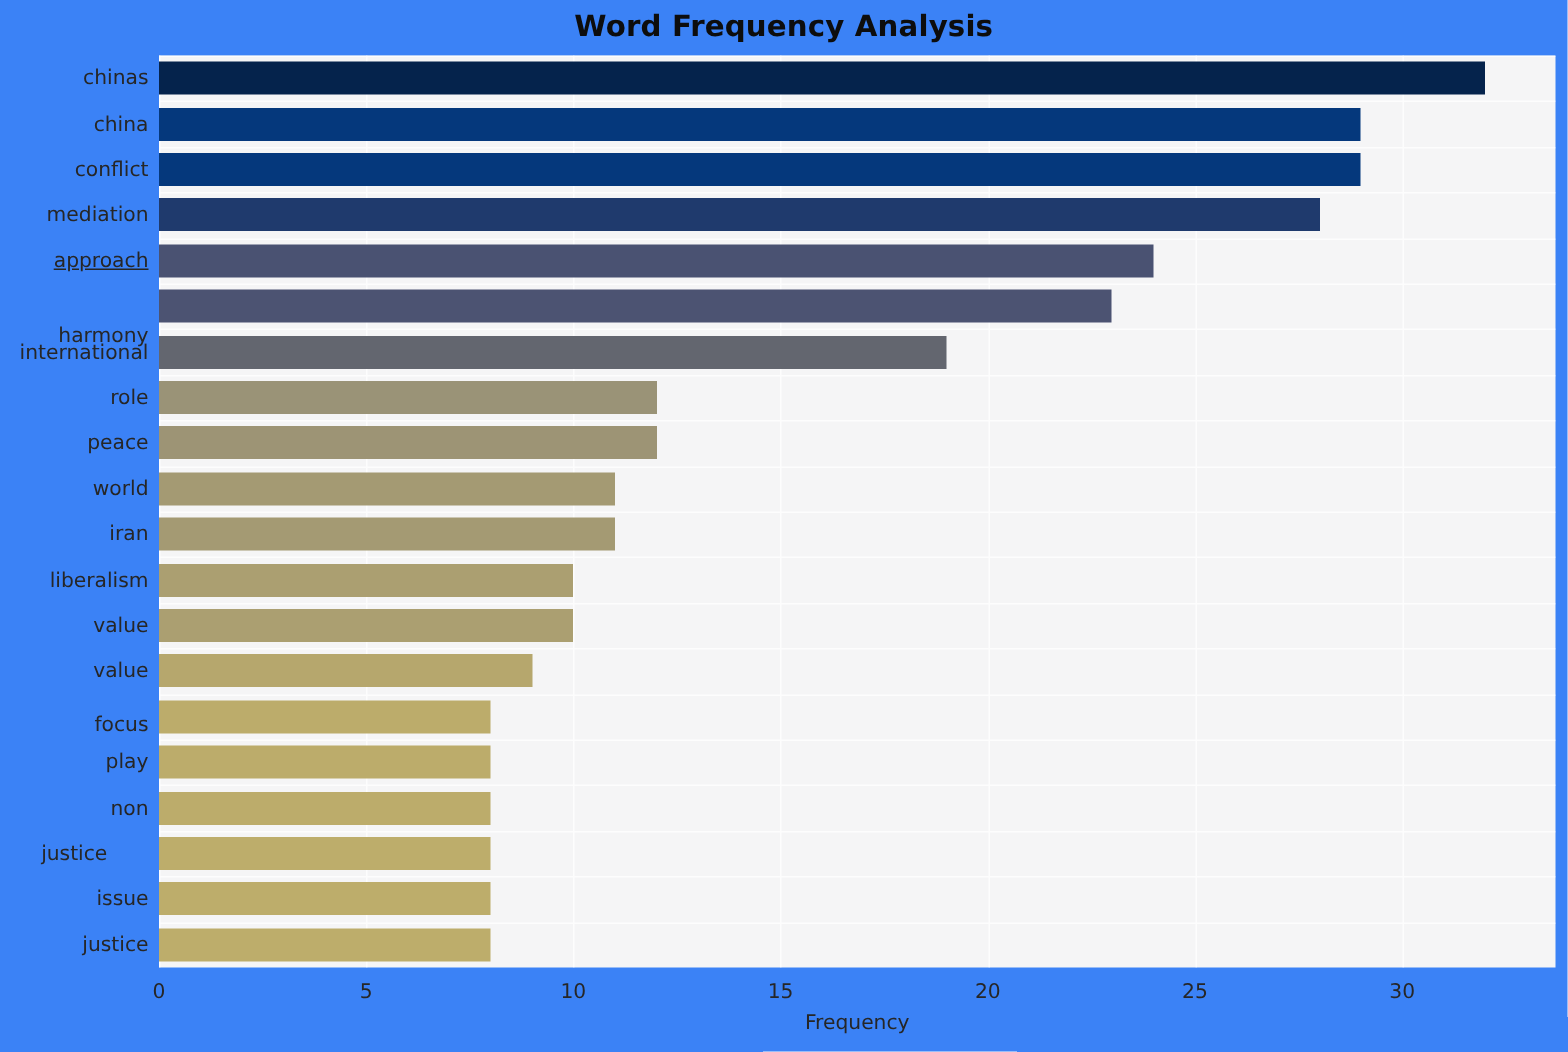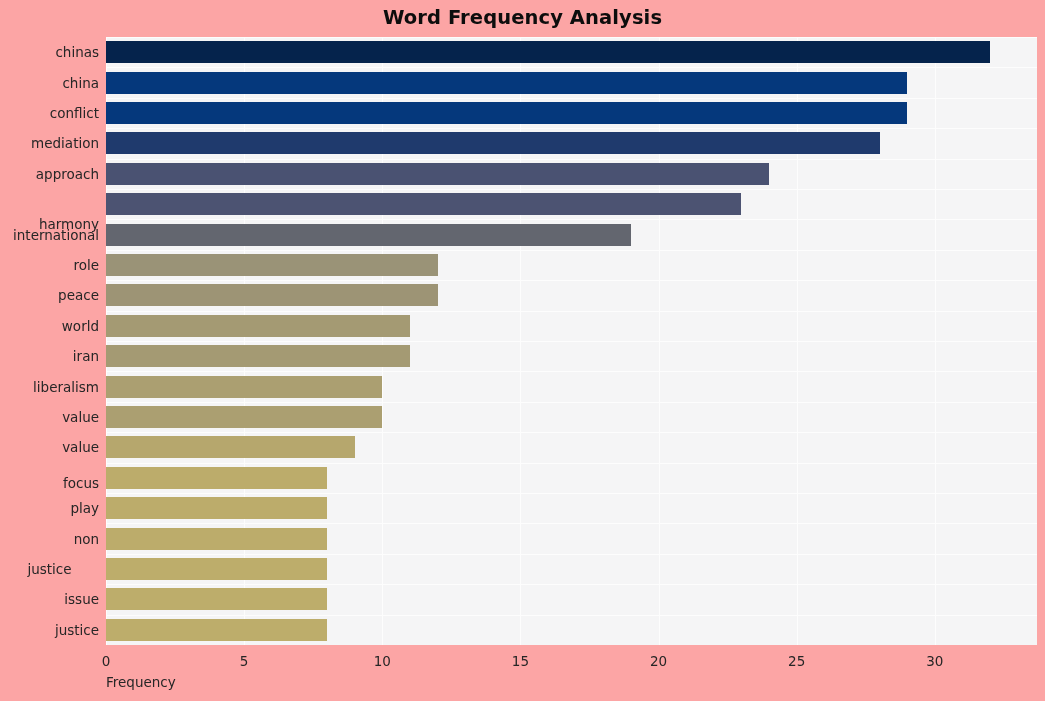--- a/index.html
+++ b/index.html
@@ -10,21 +10,21 @@
     width: 1045px;
     height: 701px;
     background: #ffffff;
     font-family: "DejaVu Sans", "Liberation Sans", sans-serif;
     overflow: hidden;
   }
   #figure {
     position: relative;
     width: 1045px;
     height: 701px;
-    background: #fca5a5;
+    background: #3b82f6;
   }
   #chart-title {
     position: absolute;
     top: 6px;
     left: 0;
     width: 1045px;
     text-align: center;
     font-size: 19.5px;
     font-weight: bold;
     color: #0d0d0d;
@@ -89,20 +89,21 @@
     top: 8px;
     transform: translateX(-50%);
     font-size: 13.5px;
     color: #262626;
   }
   #xaxis-title {
     position: absolute;
     top: 674px;
     left: 106px;
     width: 931px;
+    text-align: center;
     font-size: 13.5px;
     color: #262626;
   }
 </style>
 </head>
 <body>
 
 <div id="figure">
 
   <div id="chart-title">Word Frequency Analysis</div>
@@ -161,21 +162,21 @@
         <div class="bar" title="issue: 8" style="width: 221.009px; top: 551.4px; background: rgb(189, 173, 107);"></div>
         <div class="bar" title="security: 8" style="width: 221.009px; top: 581.8px; background: rgb(189, 173, 107);"></div>
       </div>
   </div>
 
   <div id="ylabels">
       <div class="ytick" style="top: 8.2px;">chinas</div>
       <div class="ytick" style="top: 38.6px; text-align: right;">china</div>
       <div class="ytick" style="top: 69px;">conflict</div>
       <div class="ytick" style="top: 99.4px;">mediation</div>
-      <div class="ytick" style="top: 129.8px;">approach</div>
+      <div class="ytick" style="top: 129.8px; text-decoration: underline;">approach</div>
       <div class="ytick" style="top: 160.2px; margin-top: 20px;">harmony</div>
       <div class="ytick" style="top: 190.6px;">international</div>
       <div class="ytick" style="top: 221px;">role</div>
       <div class="ytick" style="top: 251.4px; margin-left: 46px;">peace</div>
       <div class="ytick" style="top: 281.8px;">world</div>
       <div class="ytick" style="top: 312.2px;">iran</div>
       <div class="ytick" style="top: 342.6px;">liberalism</div>
       <div class="ytick" style="top: 373px;">value</div>
       <div class="ytick" style="top: 403.4px;">value</div>
       <div class="ytick" style="top: 439px;">focus</div>

